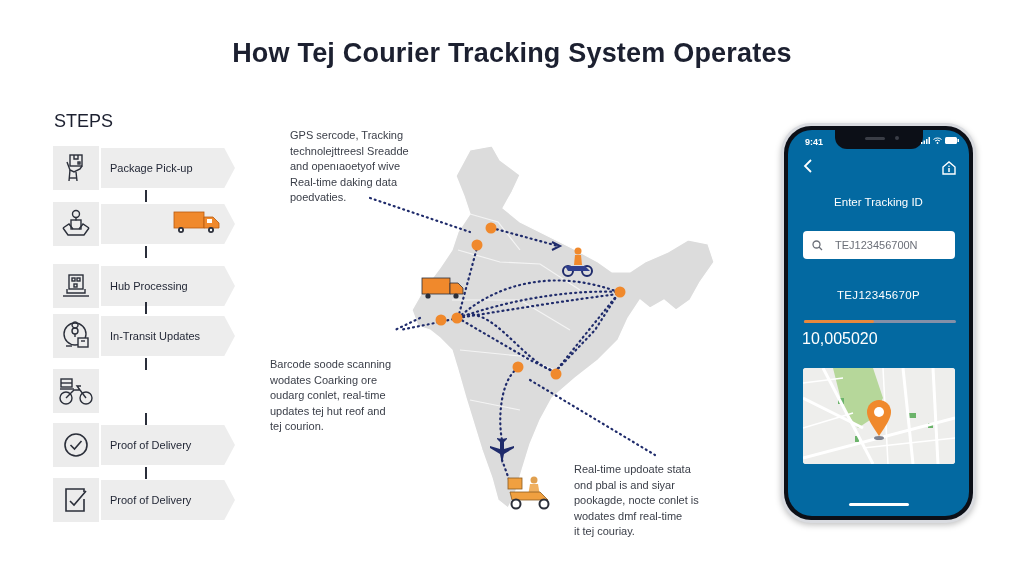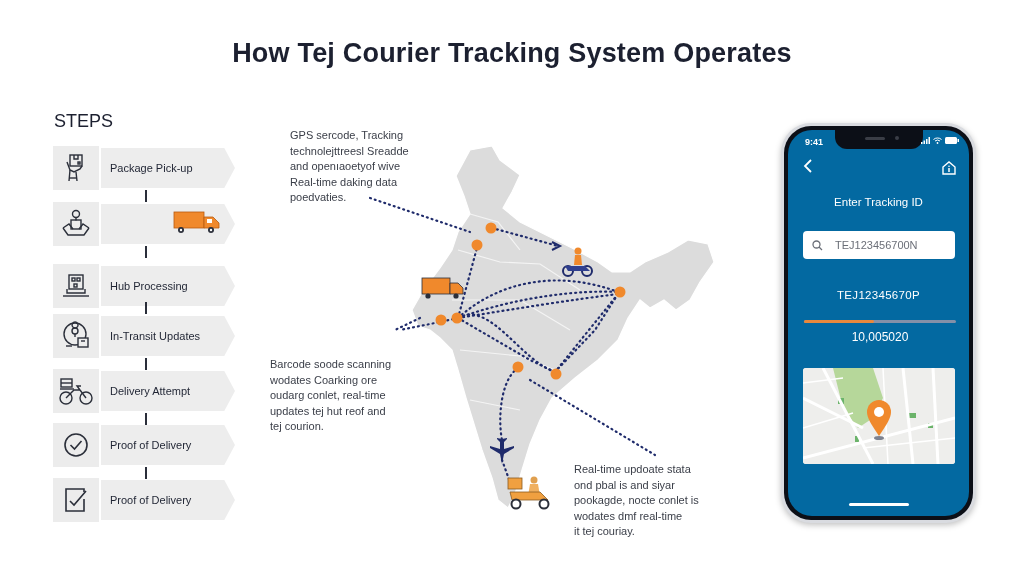--- a/index.html
+++ b/index.html
@@ -29,21 +29,21 @@
   .status-time { position: absolute; left: 17px; top: 7px; font-size: 9px; color: #ffffff; font-weight: 700; }
   .status-icons { position: absolute; right: 10px; top: 7px; display: flex; gap: 3px; align-items: center; }
   .back-btn { position: absolute; left: 14px; top: 28px; width: 16px; height: 18px; color: #ffffff; font-size: 18px; line-height: 18px; }
   .info-btn { position: absolute; right: 12px; top: 30px; width: 16px; height: 16px; }
   .enter-label { position: absolute; left: 0; top: 66px; width: 100%; text-align: center; font-size: 11.5px; color: #ffffff; }
   .search { position: absolute; left: 15px; top: 101px; width: 152px; height: 28px; background: #ffffff; border-radius: 4px; display: flex; align-items: center; padding-left: 9px; gap: 12px; }
   .search input { border: none; outline: none; font-size: 11px; color: #6b6f78; width: 110px; background: transparent; font-family: "Liberation Sans", sans-serif; }
   .tracking-id { position: absolute; left: 0; top: 159px; width: 100%; text-align: center; font-size: 11.5px; color: #ffffff; letter-spacing: 0.3px; }
   .progress-track { position: absolute; left: 16px; top: 190px; width: 152px; height: 3px; background: #8490a8; border-radius: 2px; }
   .progress-fill { position: absolute; left: 0; top: 0; height: 3px; background: #e8883c; border-radius: 2px; }
-  .progress-labels { position: absolute; left: 14px; top: 200px; width: 156px; display: flex; justify-content: center; font-size: 12px; color: #ffffff; }
+  .progress-labels { position: absolute; left: 14px; top: 200px; width: 156px; display: flex; justify-content: flex-start; font-size: 16px; color: #ffffff; }
   .mini-map { position: absolute; left: 15px; top: 238px; width: 152px; height: 96px; border-radius: 3px; overflow: hidden; background: #eeeeec; }
   .home-bar { position: absolute; left: 50%; transform: translateX(-50%); bottom: 10px; width: 60px; height: 3px; background: #ffffff; border-radius: 2px; }
 </style>
 </head>
 <body>
 
 <div class="title">How Tej Courier Tracking System Operates</div>
 
 <div class="steps-heading">STEPS</div>
 
@@ -129,23 +129,20 @@
   <div class="icon-box">
     <svg width="36" height="30" viewBox="0 0 36 30" fill="none" stroke="#2b2f3a" stroke-width="1.4">
       <rect x="3" y="3" width="11" height="8"></rect>
         <path d="M3 7 h11"></path>
         <path d="M2 13 h14"></path>
       <circle cx="8" cy="22" r="6"></circle>
         <circle cx="28" cy="22" r="6"></circle>
         <path d="M8 22 l8 -8 h6 l6 8 M22 14 l-3 -4 h4"></path>
     </svg>
   </div>
-  <div class="bar">
-      <span class="label">Delivery Attempt</span>
-    </div>
 </div>
 <div class="connector" style="top:413px;"></div>
 
 <div class="step" style="top:423px;">
   <div class="icon-box">
     <svg width="28" height="28" viewBox="0 0 28 28" fill="none" stroke="#2b2f3a" stroke-width="1.6">
       <circle cx="14" cy="14" r="11"></circle>
         <path d="M8.5 14 l4 4 l7 -8"></path>
     </svg>
   </div>

